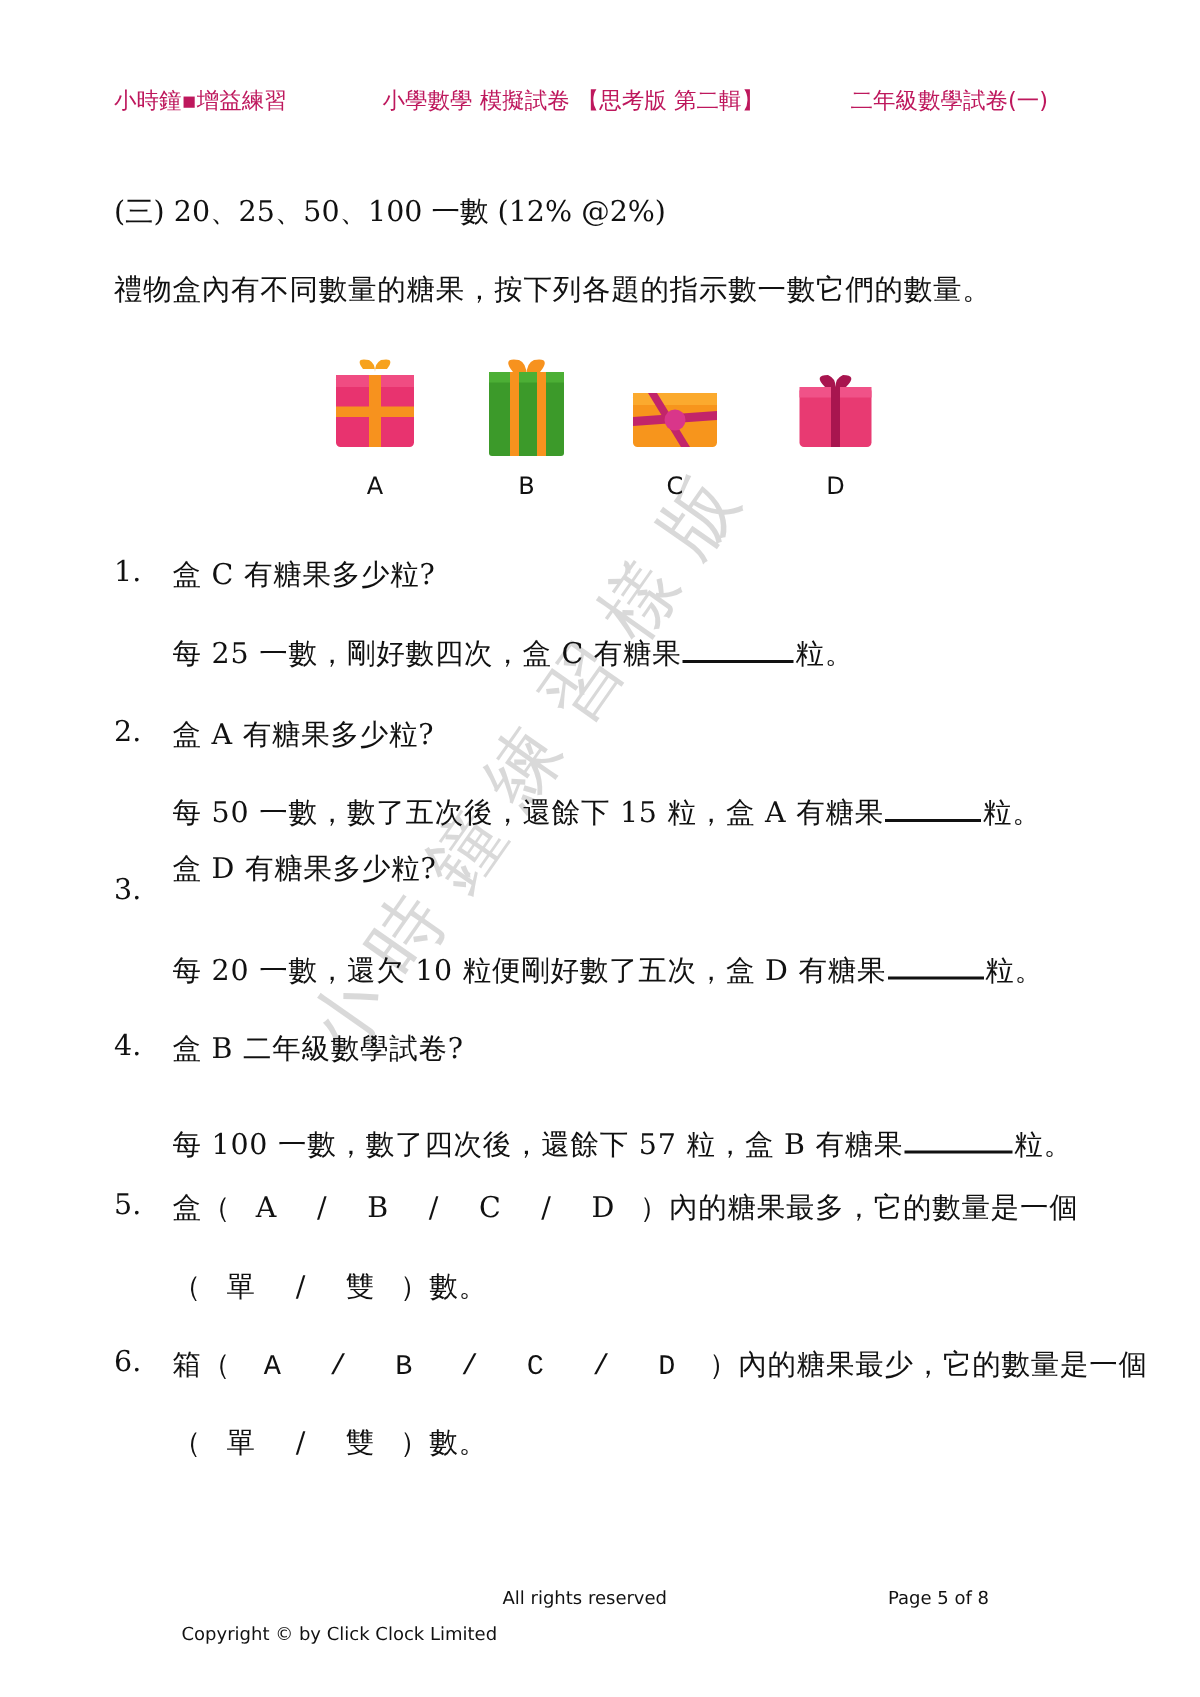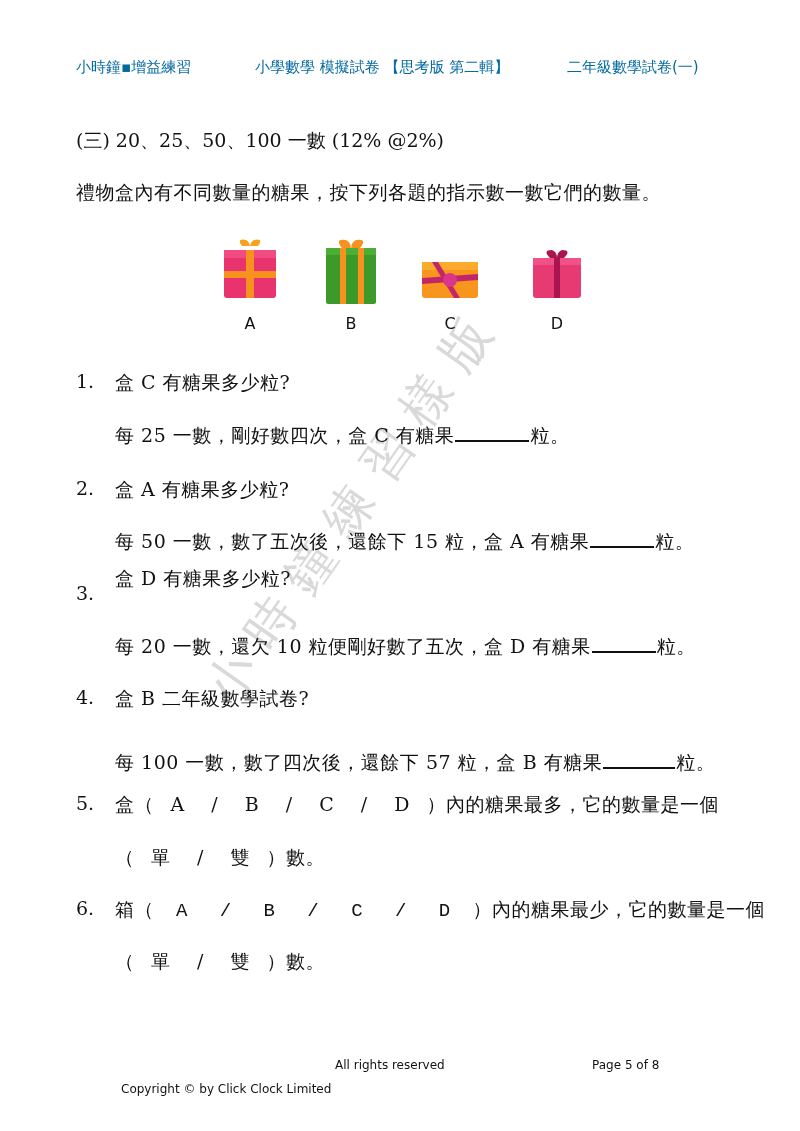--- a/index.html
+++ b/index.html
@@ -1,19 +1,19 @@
 <!DOCTYPE html>
 <html><head>
 <meta charset="utf-8">
 <style>
   html, body { margin:0; padding:0; background:#ffffff; }
   body { width:800px; height:1131px; position:relative; overflow:hidden;
          font-family:"DejaVu Serif","Liberation Serif",serif; color:#111; }
   .abs { position:absolute; white-space:nowrap; }
-  .hdr { top:58px; font-size:15px; font-family:"DejaVu Sans","Liberation Sans",sans-serif; color:#0369a1; }
+  .hdr { top:58px; font-size:15px; font-family:"DejaVu Sans","Liberation Sans",sans-serif; color:#be185d; }
   .section-title { left:76px; top:128px; font-size:19px; }
   .intro { left:76px; top:180px; font-size:19px; letter-spacing:0.5px; }
   .gifts { left:220px; top:238px; width:370px; height:100px; }
   .gift { position:absolute; top:0; width:70px; text-align:center; }
   .gift svg { display:block; margin:0 auto; }
   .gift-label { position:absolute; top:76px; width:100%; text-align:center;
                 font-family:"DejaVu Sans","Liberation Sans",sans-serif; font-size:16px; color:#111; }
   .q-num { left:76px; font-size:19px; }
   .q-text { left:115px; font-size:19px; letter-spacing:0.5px; }
   .blank { display:inline-block; border-bottom:2px solid #111; height:16px; vertical-align:baseline; margin:0 1px; }

